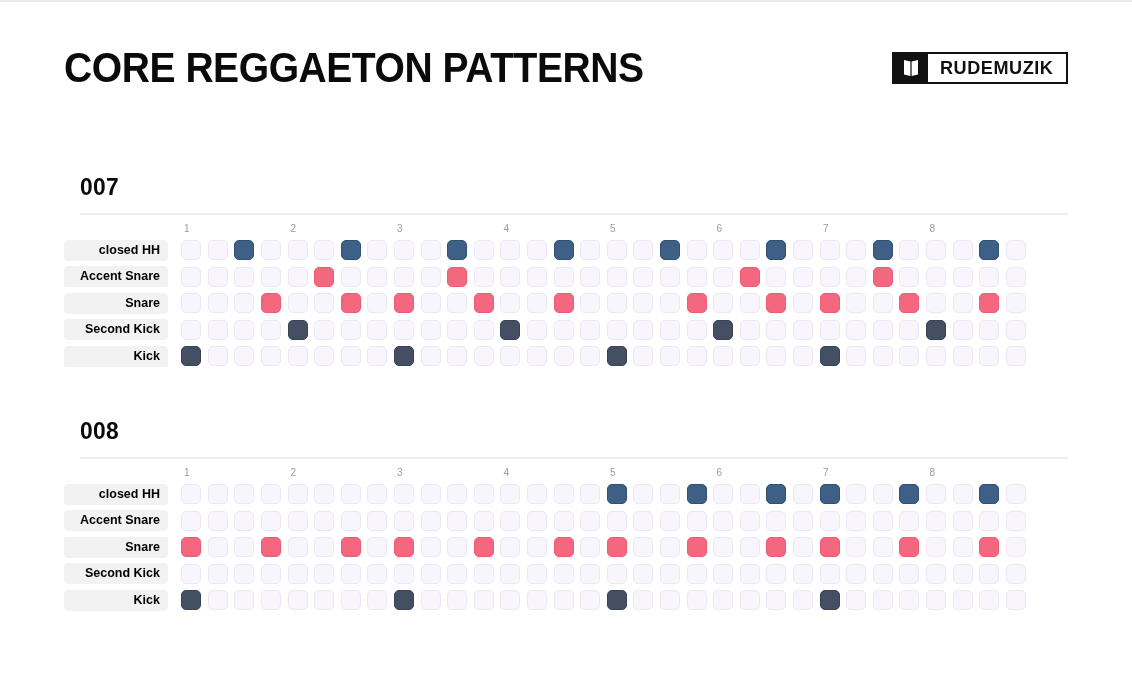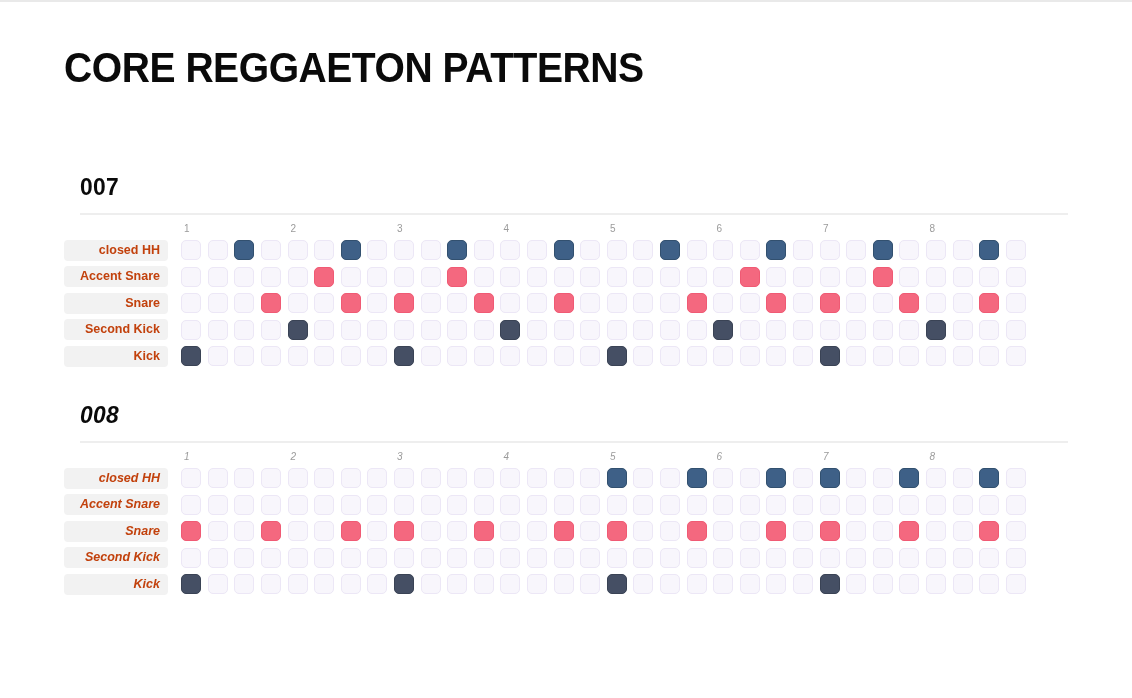--- a/index.html
+++ b/index.html
@@ -80,21 +80,21 @@
     transform: scaleX(0.95);
   }
 
   
   .section {
     position: absolute;
     left: 64px;
     width: 1004px;
   }
   .section-007 { top: 146px; margin-top: 29px; }
-  .section-008 { top: 403px; font-style: italic; }
+  .section-008 { top: 419px; }
 
   .section-label {
     font-family: "Liberation Sans Narrow", "Liberation Sans", sans-serif;
     font-weight: 700;
     font-size: 24px;
     letter-spacing: 0.3px;
     color: #0a0a0a;
     line-height: 1;
     margin: 0 0 14px 16px;
     transform: scaleX(0.95);
@@ -136,21 +136,21 @@
     flex: 0 0 104px;
     background: #f2f2f2;
     border-radius: 4px;
     height: 21px;
     line-height: 21px;
     text-align: right;
     padding-right: 8px;
     box-sizing: border-box;
     font-size: 12.5px;
     font-weight: 700;
-    color: #c2410c;
+    color: #000000;
     white-space: nowrap;
     overflow: hidden;
   }
   .steps {
     display: flex;
     flex: 1 1 auto;
   }
   .step {
     width: 26.6px;
     height: 26.5px;
@@ -191,20 +191,29 @@
 </head>
 <body>
 
 <div class="page">
 
   <div class="top-rule"></div>
 
   <div class="header">
     <h1 class="page-title">CORE REGGAETON PATTERNS</h1>
 
+    <div class="logo">
+      <div class="logo-mark">
+        <svg width="18" height="20" viewBox="0 0 18 20" aria-hidden="true">
+          <path d="M2 2 L8.4 3.4 L8.4 18 L2 16.6 Z" fill="#ffffff"></path>
+          <path d="M9.6 3.4 L16 2 L16 16.6 L9.6 18 Z" fill="#ffffff"></path>
+        </svg>
+      </div>
+      <div class="logo-word">RUDEMUZIK</div>
+    </div>
   </div>
 
   <div class="section section-007">
     <div class="section-label">007</div>
     <div class="section-rule"></div>
     <div class="beat-strip">
         <div class="beat-cell">1</div>
         <div class="beat-cell">2</div>
         <div class="beat-cell">3</div>
         <div class="beat-cell">4</div>

